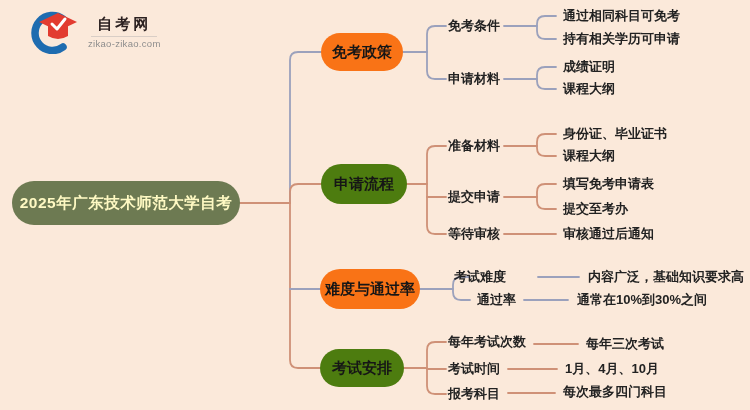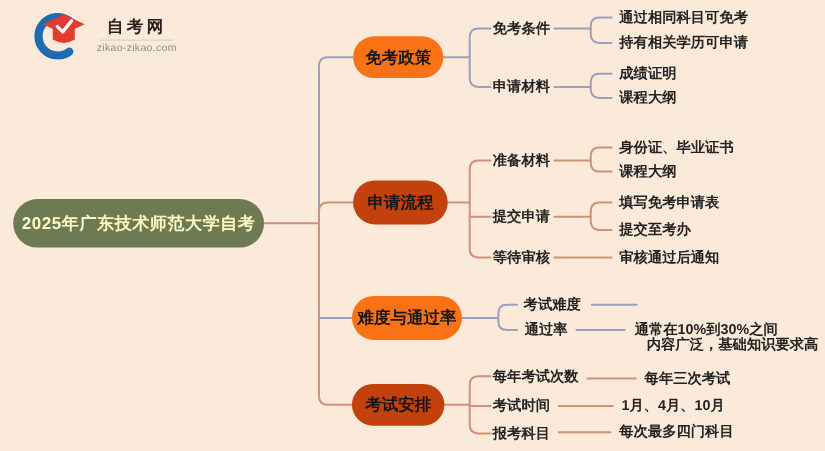--- a/index.html
+++ b/index.html
@@ -3,21 +3,21 @@
 <meta charset="utf-8">
 <style>
   html,body{margin:0;padding:0;}
   body{font-family:"Liberation Sans","DejaVu Sans",sans-serif;}
   #canvas{position:relative;width:750px;height:410px;background:#fbe9da;overflow:hidden;}
   svg.lines{position:absolute;left:0;top:0;z-index:0;}
   .pill{position:absolute;display:flex;align-items:center;justify-content:center;
         border-radius:22px;font-weight:700;color:#161616;z-index:2;white-space:nowrap;}
   .pill.root{background:#6d7a52;color:#fef9c3;font-size:15.5px;letter-spacing:0.5px;}
   .pill.lav{background:#f97316;font-size:15px;}
-  .pill.sal{background:#c2410c;font-size:15px;}
+  .pill.sal{background:#4d7c0f;font-size:15px;}
   .label{position:absolute;font-size:13px;line-height:18px;font-weight:600;color:#222222;
          white-space:nowrap;z-index:2;}
   
   .logo{position:absolute;left:30px;top:10px;display:flex;align-items:center;z-index:2;}
   .logo-icon{width:50px;height:44px;}
   .logo-text{margin-left:8px;display:flex;flex-direction:column;align-items:center;}
   .logo-title{font-size:15px;font-weight:700;color:#2b2020;letter-spacing:3px;}
   .logo-divider{width:66px;height:1px;background:#d9cec6;margin:2px 0 1px 0;}
   .logo-domain{font-size:9.5px;color:#8d8d8d;letter-spacing:0.3px;}
 </style>
@@ -94,23 +94,23 @@
 
   <div class="label" style="left:448px;top:137px;">准备材料</div>
   <div class="label" style="left:448px;top:188px;">提交申请</div>
   <div class="label" style="left:448px;top:225px;">等待审核</div>
   <div class="label" style="left:563px;top:125px;">身份证、毕业证书</div>
   <div class="label" style="left:563px;top:147px;">课程大纲</div>
   <div class="label" style="left:563px;top:175px;">填写免考申请表</div>
   <div class="label" style="left:563px;top:200px;">提交至考办</div>
   <div class="label" style="left:563px;top:225px;">审核通过后通知</div>
 
-  <div class="label" style="left:476px;top:268px;">考试难度</div>
+  <div class="label" style="left:454px;top:268px;">考试难度</div>
   <div class="label" style="left:477px;top:291px;text-align:center;">通过率</div>
-  <div class="label" style="left:588px;top:268px;margin-top:36px;">内容广泛，基础知识要求高</div>
+  <div class="label" style="left:588px;top:268px;">内容广泛，基础知识要求高</div>
   <div class="label" style="left:577px;top:291px;">通常在10%到30%之间</div>
 
   <div class="label" style="left:448px;top:333px;">每年考试次数</div>
   <div class="label" style="left:448px;top:360px;">考试时间</div>
   <div class="label" style="left:448px;top:385px;">报考科目</div>
   <div class="label" style="left:586px;top:335px;">每年三次考试</div>
   <div class="label" style="left:565px;top:360px;">1月、4月、10月</div>
   <div class="label" style="left:563px;top:383px;">每次最多四门科目</div>
 
 </div>

